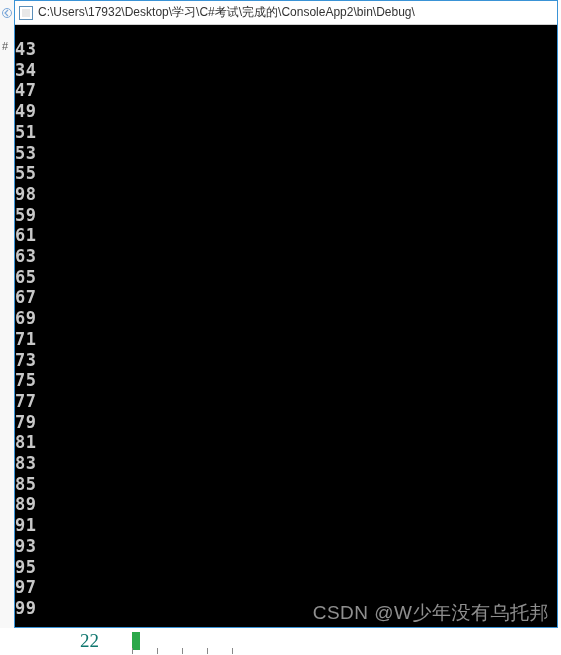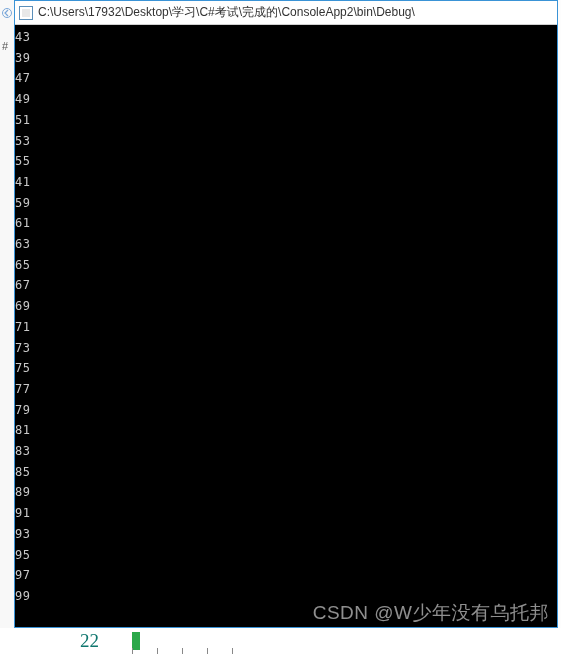--- a/index.html
+++ b/index.html
@@ -72,24 +72,25 @@
       content: "";
       position: absolute;
       left: 2px; top: 2px; right: 2px; bottom: 2px;
       background: #e8e8e8;
     }
     .console-body {
       flex: 1;
       background: #000000;
       color: #c8c8c8;
       font-family: "NSimSun", "SimSun", Consolas, monospace;
-      font-size: 12px;
+      font-size: 17px;
       line-height: 20.7px;
-      padding: 2px 0 2px 0px;
+      padding: 14px 0 2px 0px;
       overflow: hidden;
+      font-weight: bold;
     }
     .console-line { white-space: pre; letter-spacing: 0.5px; }
     .under-fragment {
       position: absolute;
       left: 0;
       top: 628px;
       width: 561px;
       height: 27px;
       background: #ffffff;
       display: flex;
@@ -149,27 +150,27 @@
   </div>
 </div>
 
 <div class="window-frame">
   <div class="title-bar">
     <div class="app-icon"></div>
     <span>C:\Users\17932\Desktop\学习\C#考试\完成的\ConsoleApp2\bin\Debug\</span>
   </div>
   <div class="console-body" id="console-body">
       <div class="console-line">43</div>
-      <div class="console-line">39</div>
+      <div class="console-line">34</div>
       <div class="console-line">47</div>
       <div class="console-line">49</div>
       <div class="console-line">51</div>
       <div class="console-line">53</div>
       <div class="console-line">55</div>
-      <div class="console-line">41</div>
+      <div class="console-line">98</div>
       <div class="console-line">59</div>
       <div class="console-line">61</div>
       <div class="console-line">63</div>
       <div class="console-line">65</div>
       <div class="console-line">67</div>
       <div class="console-line">69</div>
       <div class="console-line">71</div>
       <div class="console-line">73</div>
       <div class="console-line">75</div>
       <div class="console-line">77</div>

